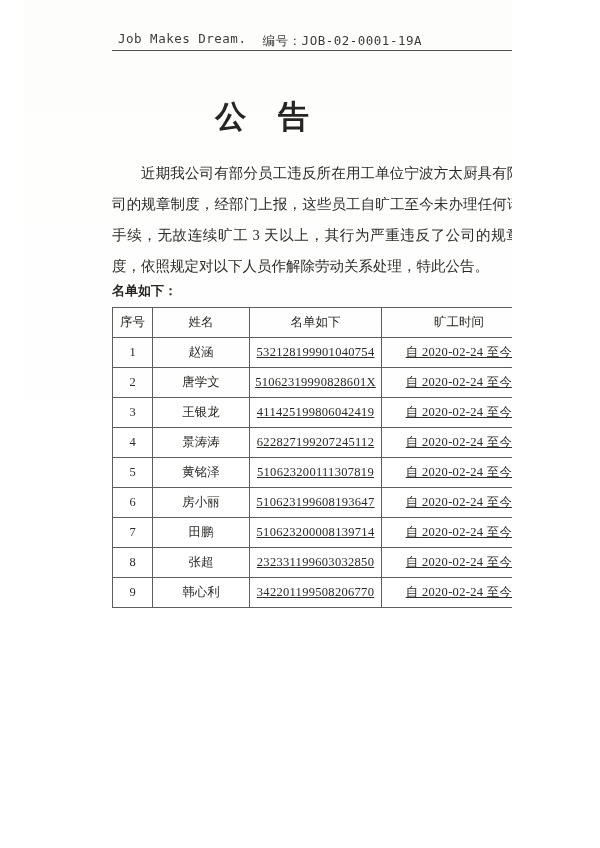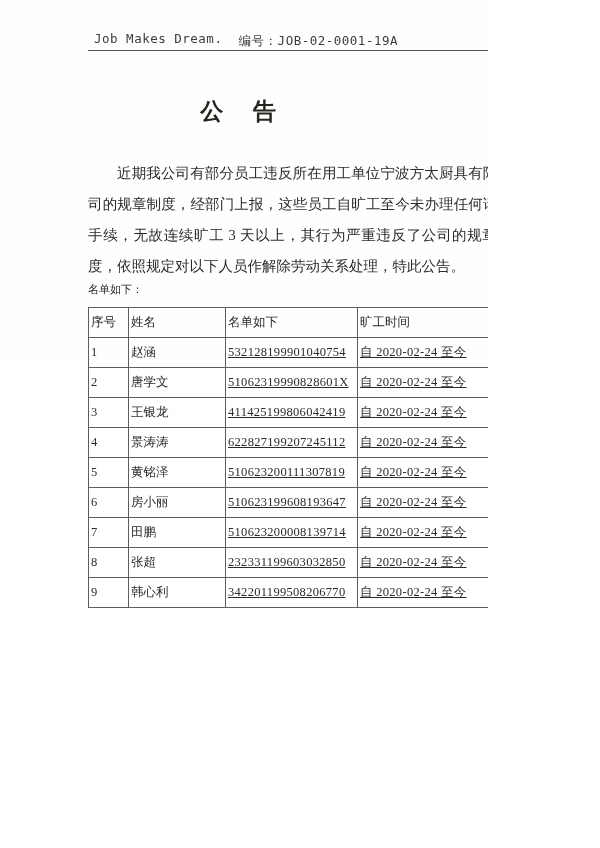--- a/index.html
+++ b/index.html
@@ -8,20 +8,21 @@
     background: #ffffff;
   }
   .page {
     position: relative;
     width: 488px;
     height: 848px;
     background: linear-gradient(180deg, #fdfdfc 0%, #ffffff 60%);
     color: #2f2e2c;
     font-family: "Liberation Serif", "DejaVu Serif", serif;
     overflow: hidden;
+    margin-left: 24px;
   }
   
   .hdr-slogan {
     position: absolute;
     left: 94px;
     top: 31px;
     font-family: "DejaVu Sans Mono", "Liberation Mono", monospace;
     font-size: 12.5px;
     letter-spacing: 0.5px;
     color: #3c3c3a;
@@ -44,59 +45,59 @@
     height: 0;
     border-top: 1.5px solid #4f4e4c;
   }
   
   .doc-title {
     position: absolute;
     left: 0;
     top: 96px;
     width: 100%;
     text-align: center;
-    font-size: 23px;
+    font-size: 31px;
     font-weight: bold;
     letter-spacing: 12px;
     color: #262522;
   }
   
   .doc-body {
     position: absolute;
     left: 88px;
     top: 158px;
     width: 424px;
     font-size: 14.5px;
     line-height: 31px;
     text-indent: 2em;
     text-align: justify;
     color: #2c2b29;
   }
   .list-label {
     position: absolute;
     left: 88px;
     top: 282px;
-    font-size: 11px;
-    font-weight: normal;
+    font-size: 13px;
+    font-weight: bold;
     color: #262522;
   }
   
   .roster {
     position: absolute;
     left: 88px;
     top: 307px;
     width: 424px;
     border-collapse: collapse;
     table-layout: fixed;
     font-size: 12.5px;
     color: #2c2b29;
   }
   .roster th, .roster td {
     border: 1px solid #5e5d5b;
-    text-align: left;
+    text-align: center;
     vertical-align: middle;
     height: 29px;
     padding: 0 2px;
     font-weight: normal;
     overflow: hidden;
     white-space: nowrap;
   }
   .roster th {
     color: #2a2927;
   }

